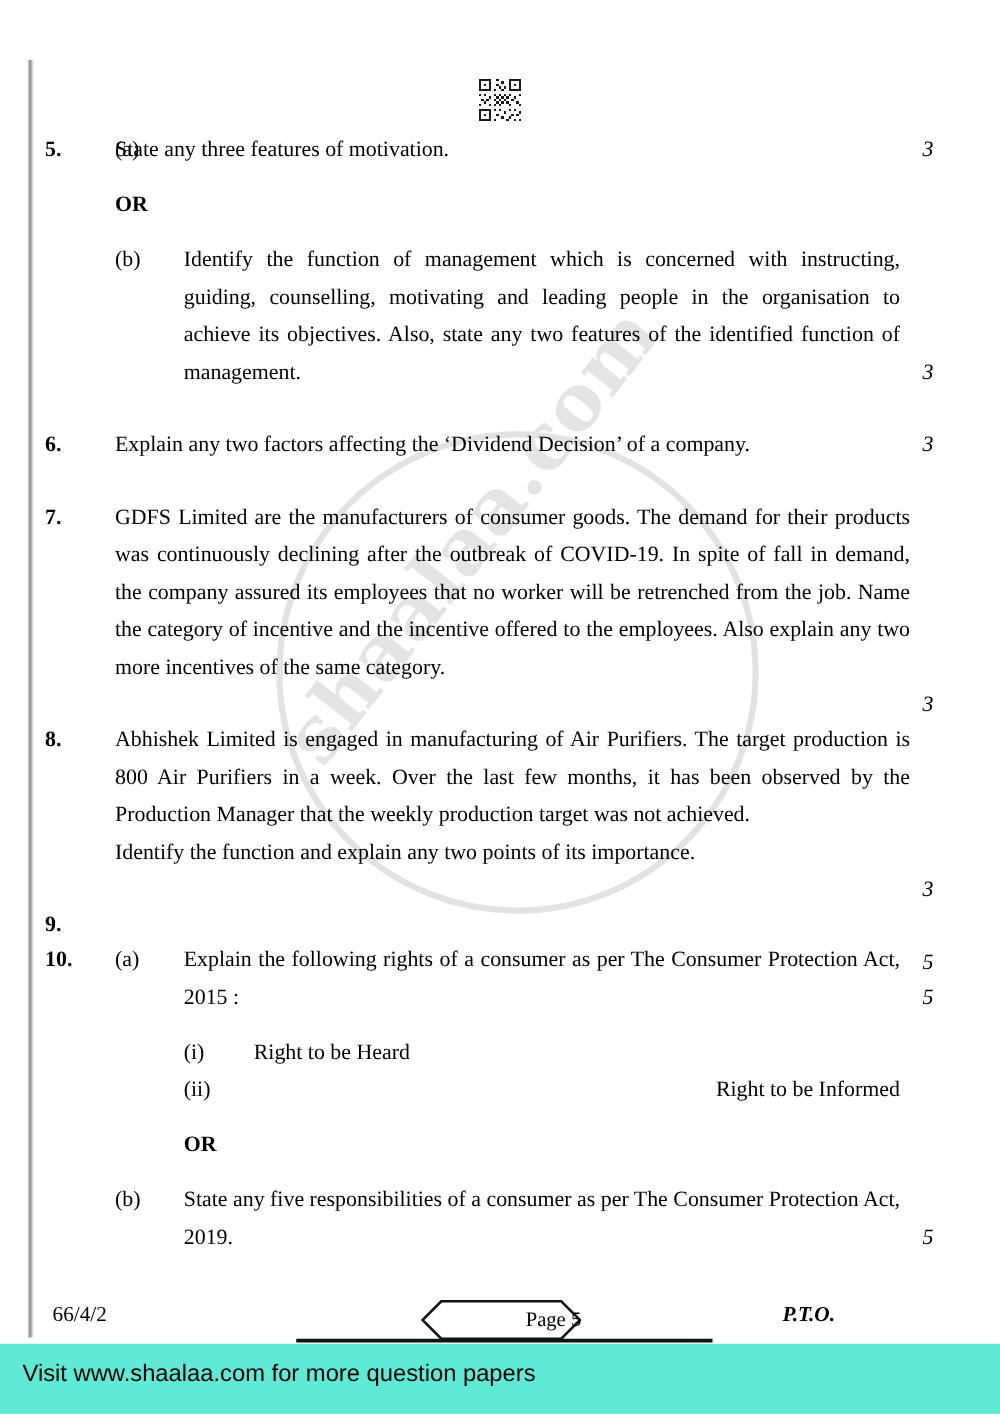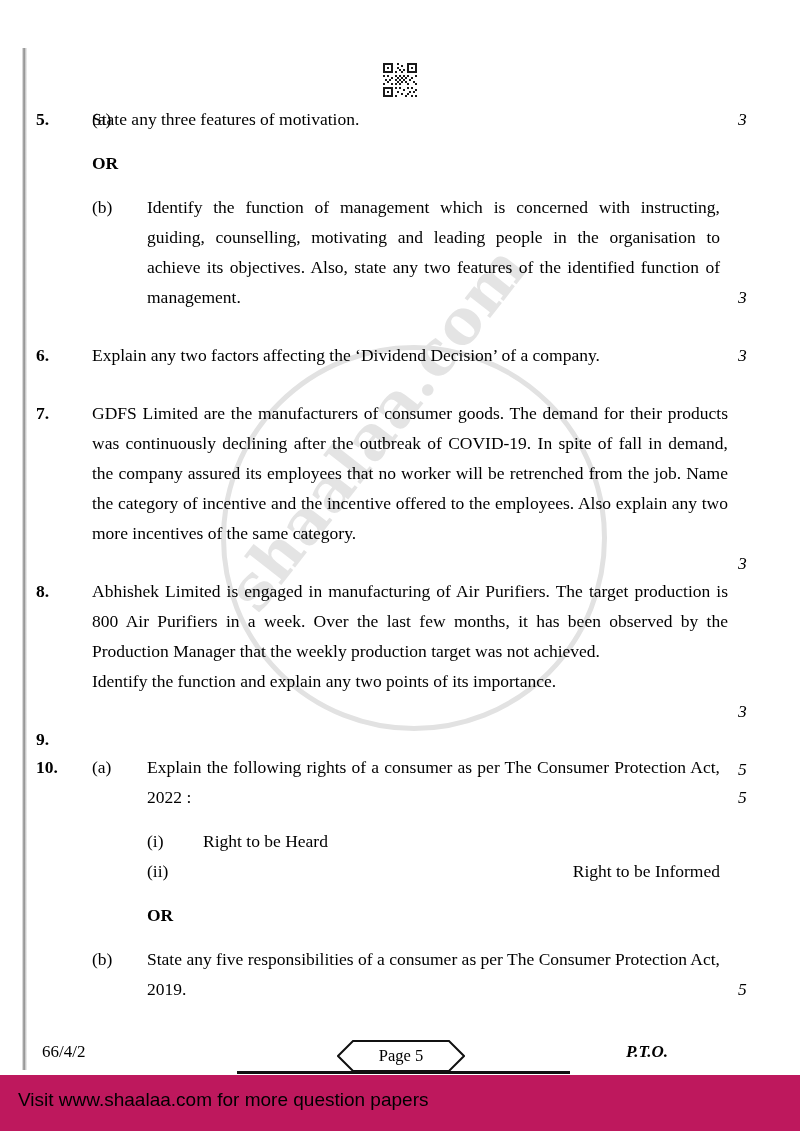--- a/index.html
+++ b/index.html
@@ -198,33 +198,33 @@
     width: 128px;
     height: 32px;
   }
   .page-badge svg { position: absolute; left: 0; top: 0; }
   .page-badge span {
     position: absolute;
     left: 0; top: 0;
     width: 128px;
     height: 32px;
     line-height: 31px;
-    text-align: center;
+    text-align: right;
     font-size: 16.5px;
     font-family: "Liberation Serif", "DejaVu Serif", serif;
   }
 
   
   .promo {
     position: absolute;
     left: 0;
     top: 1075px;
     width: 800px;
     height: 56px;
-    background: #be185d;
+    background: #5eead4;
   }
   .promo span {
     position: absolute;
     left: 18px;
     top: 14px;
     font-family: "Liberation Sans", "DejaVu Sans", sans-serif;
     font-size: 19px;
     color: #000;
   }
 </style>
@@ -363,21 +363,21 @@
     <div class="qrow">
       <span class="qnum">9.</span>
       <span class="marks" style="top:30px;">5</span>
     </div>
 
     <div class="gap-l"></div>
 
     <div class="qrow">
       <span class="qnum">10.</span>
       <span class="qlabel">(a)</span>
-      <p class="qtext indent-sub">Explain the following rights of a consumer as per The Consumer Protection Act, 2022 :</p>
+      <p class="qtext indent-sub">Explain the following rights of a consumer as per The Consumer Protection Act, 2015 :</p>
       <span class="marks" style="top:30px;">5</span>
     </div>
 
     <div class="gap-s"></div>
 
     <div class="qrow">
       <span class="rlabel">(i)</span>
       <p class="qtext indent-roman" style="text-align:left;">Right to be Heard</p>
     </div>
 

